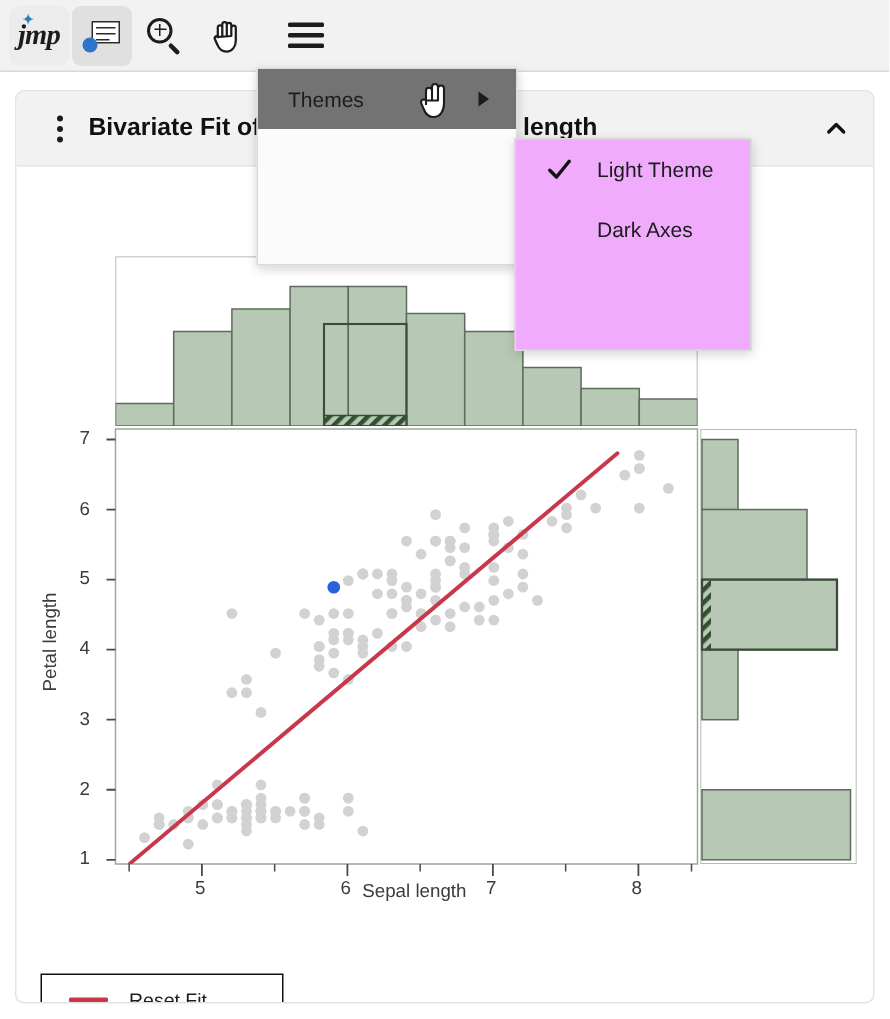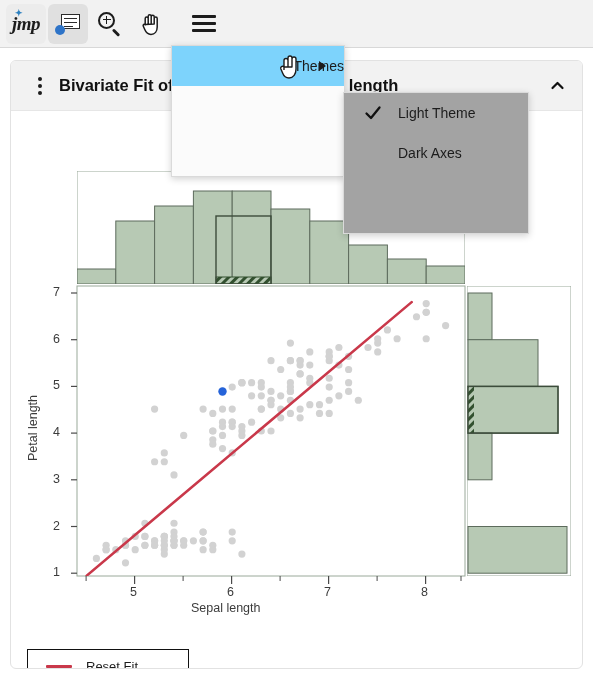--- a/index.html
+++ b/index.html
@@ -137,21 +137,21 @@
   .axis-title {
     position: absolute;
     font-size: 12.5px; color: #3c3c3c;
   }
   #ylabel {
     left: -38px; top: 310px;
     transform: rotate(-90deg);
     transform-origin: center center;
     width: 120px; text-align: center;
   }
-  #xlabel { left: 180px; top: 490px; width: 120px; text-align: left; }
+  #xlabel { left: 180px; top: 476px; width: 120px; text-align: right; }
 
   .tick-lbl {
     position: absolute;
     font-size: 12.5px; color: #3c3c3c;
   }
 
   svg.plot { position: absolute; left: 0; top: 0; }
 
   
   #legend-box {
@@ -173,36 +173,36 @@
     position: absolute; left: 171px; top: 45px;
     width: 174px; height: 132px;
     background: #fbfbfb;
     border: 1px solid #dadada;
     box-shadow: 0 2px 7px rgba(0,0,0,0.18);
     z-index: 40;
     box-sizing: border-box;
   }
   #sub-menu {
     position: absolute; left: 343px; top: 92px;
-    width: 186px; height: 142px;
-    background: #a3a3a3;
+    width: 158px; height: 142px;
+    background: #f0abfc;
     border: 1px solid #dadada;
     box-shadow: 0 2px 7px rgba(0,0,0,0.18);
     z-index: 41;
     box-sizing: border-box;
   }
   .menu-item {
     height: 40px;
     display: flex; align-items: center;
     font-size: 14px; color: #1c1c1c;
     padding-left: 20px;
     position: relative;
     box-sizing: border-box;
   }
-  .menu-item.hl { background: #7dd3fc; justify-content: flex-end; }
+  .menu-item.hl { background: #737373; }
   #sub-menu .menu-item { padding-left: 54px; }
   .sub-arrow {
     position: absolute; right: 18px; top: 15px;
     width: 0; height: 0;
     border-left: 7px solid #1c1c1c;
     border-top: 5px solid transparent;
     border-bottom: 5px solid transparent;
   }
   .check-mark {
     position: absolute; left: 20px; top: 11px;

